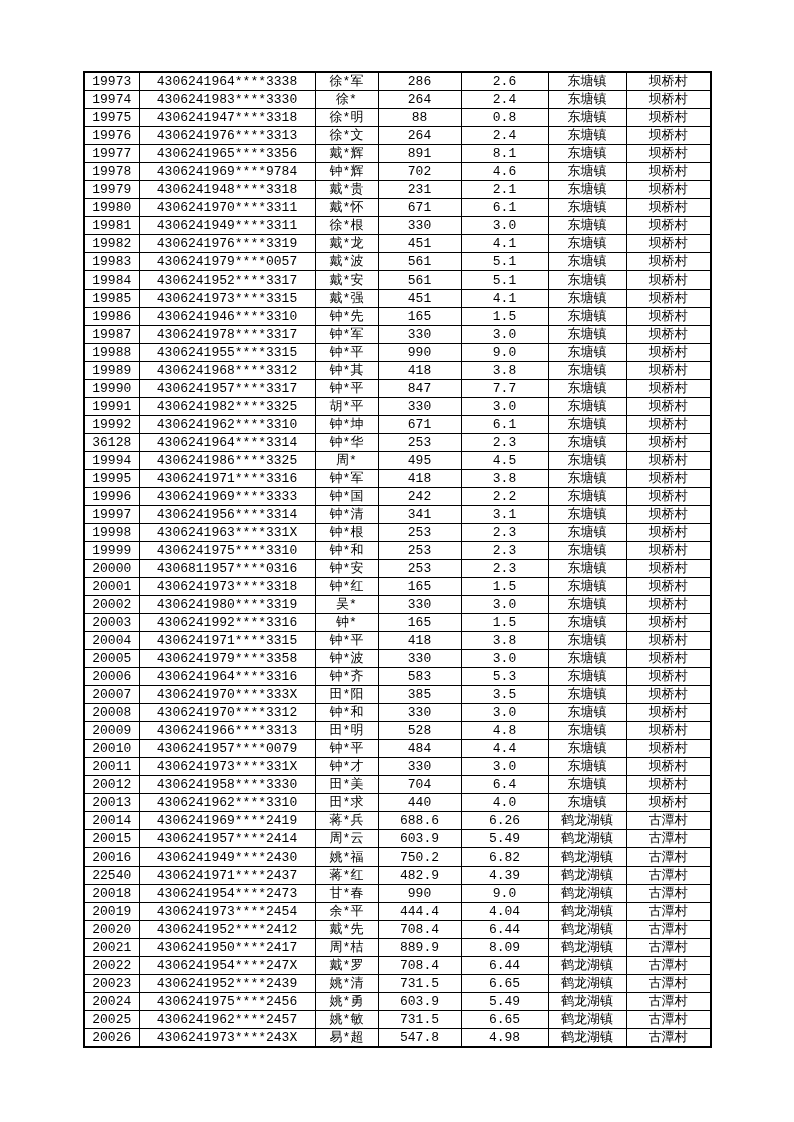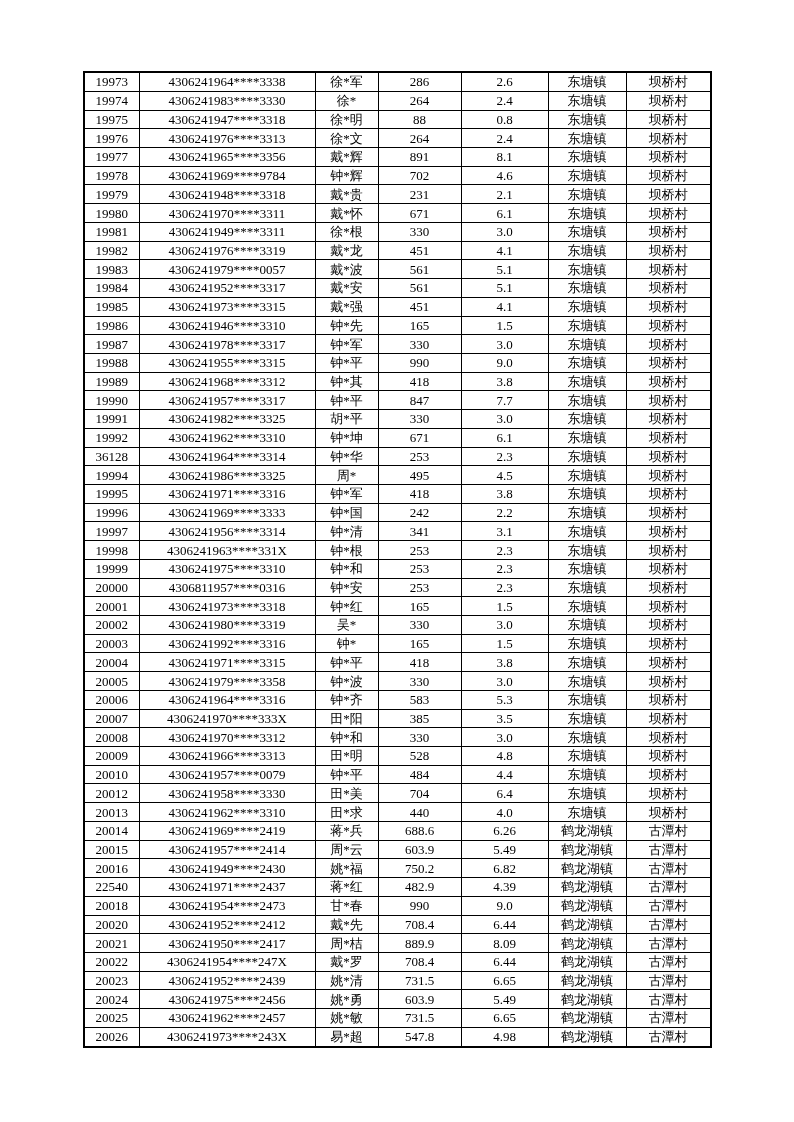--- a/index.html
+++ b/index.html
@@ -6,21 +6,21 @@
     margin: 0;
     padding: 0;
     background: #ffffff;
   }
   .page {
     position: relative;
     width: 794px;
     height: 1122px;
     background: #ffffff;
     overflow: hidden;
-    font-family: Liberation Serif, serif;
+    font-family: Liberation Mono, monospace;
   }
   table.data-table {
     position: absolute;
     left: 83px;
     top: 71px;
     width: 627px;
     height: 977px;
     border-collapse: collapse;
     table-layout: fixed;
     border: 2px solid #000000;
@@ -395,20 +395,29 @@
         <tr>
     <td>20010</td>
     <td>4306241957****0079</td>
     <td>钟*平</td>
     <td>484</td>
     <td>4.4</td>
     <td>东塘镇</td>
     <td>坝桥村</td>
   </tr>
         <tr>
+    <td>20011</td>
+    <td>4306241973****331X</td>
+    <td>钟*才</td>
+    <td>330</td>
+    <td>3.0</td>
+    <td>东塘镇</td>
+    <td>坝桥村</td>
+  </tr>
+        <tr>
     <td>20012</td>
     <td>4306241958****3330</td>
     <td>田*美</td>
     <td>704</td>
     <td>6.4</td>
     <td>东塘镇</td>
     <td>坝桥村</td>
   </tr>
         <tr>
     <td>20013</td>
@@ -458,20 +467,29 @@
         <tr>
     <td>20018</td>
     <td>4306241954****2473</td>
     <td>甘*春</td>
     <td>990</td>
     <td>9.0</td>
     <td>鹤龙湖镇</td>
     <td>古潭村</td>
   </tr>
         <tr>
+    <td>20019</td>
+    <td>4306241973****2454</td>
+    <td>余*平</td>
+    <td>444.4</td>
+    <td>4.04</td>
+    <td>鹤龙湖镇</td>
+    <td>古潭村</td>
+  </tr>
+        <tr>
     <td>20020</td>
     <td>4306241952****2412</td>
     <td>戴*先</td>
     <td>708.4</td>
     <td>6.44</td>
     <td>鹤龙湖镇</td>
     <td>古潭村</td>
   </tr>
         <tr>
     <td>20021</td>

